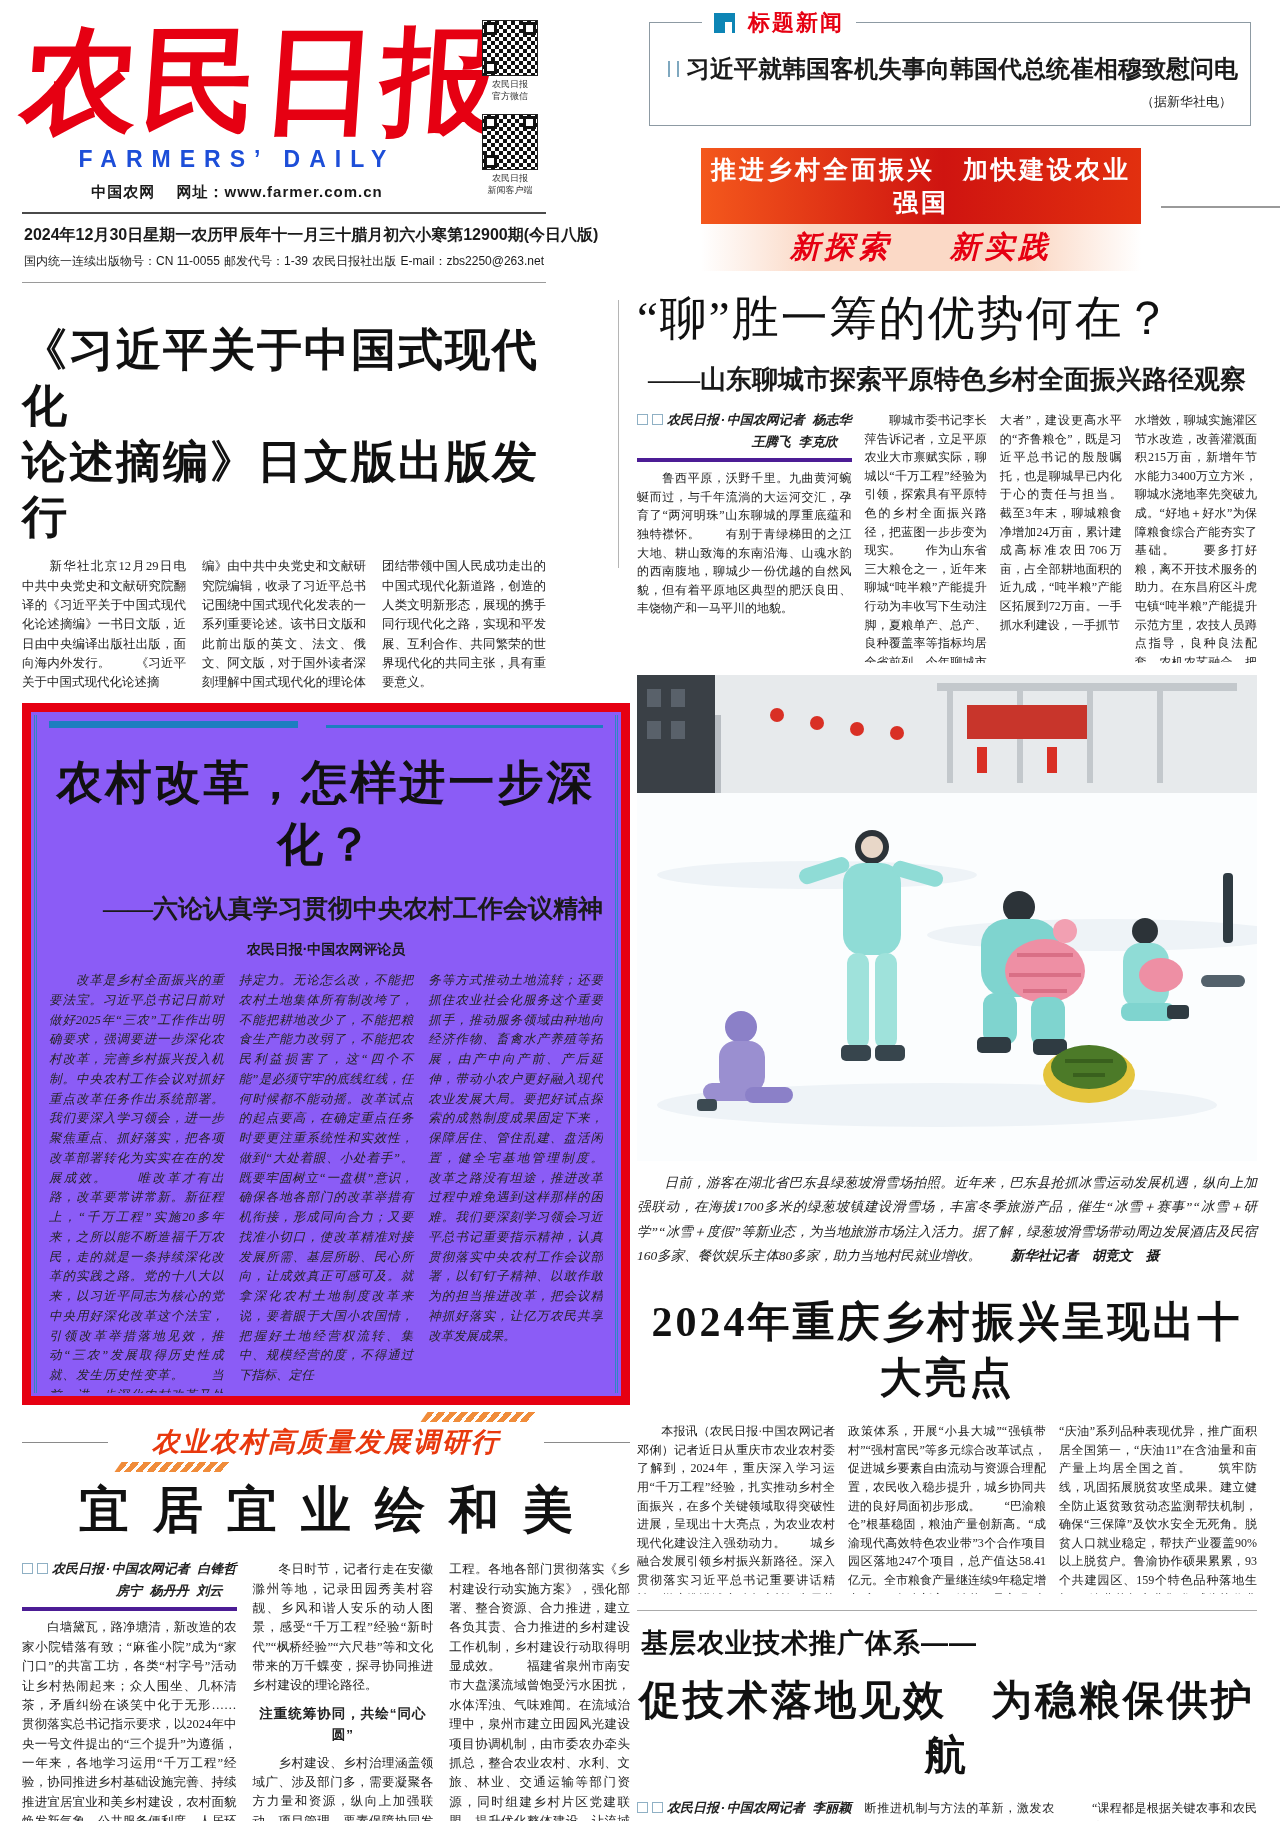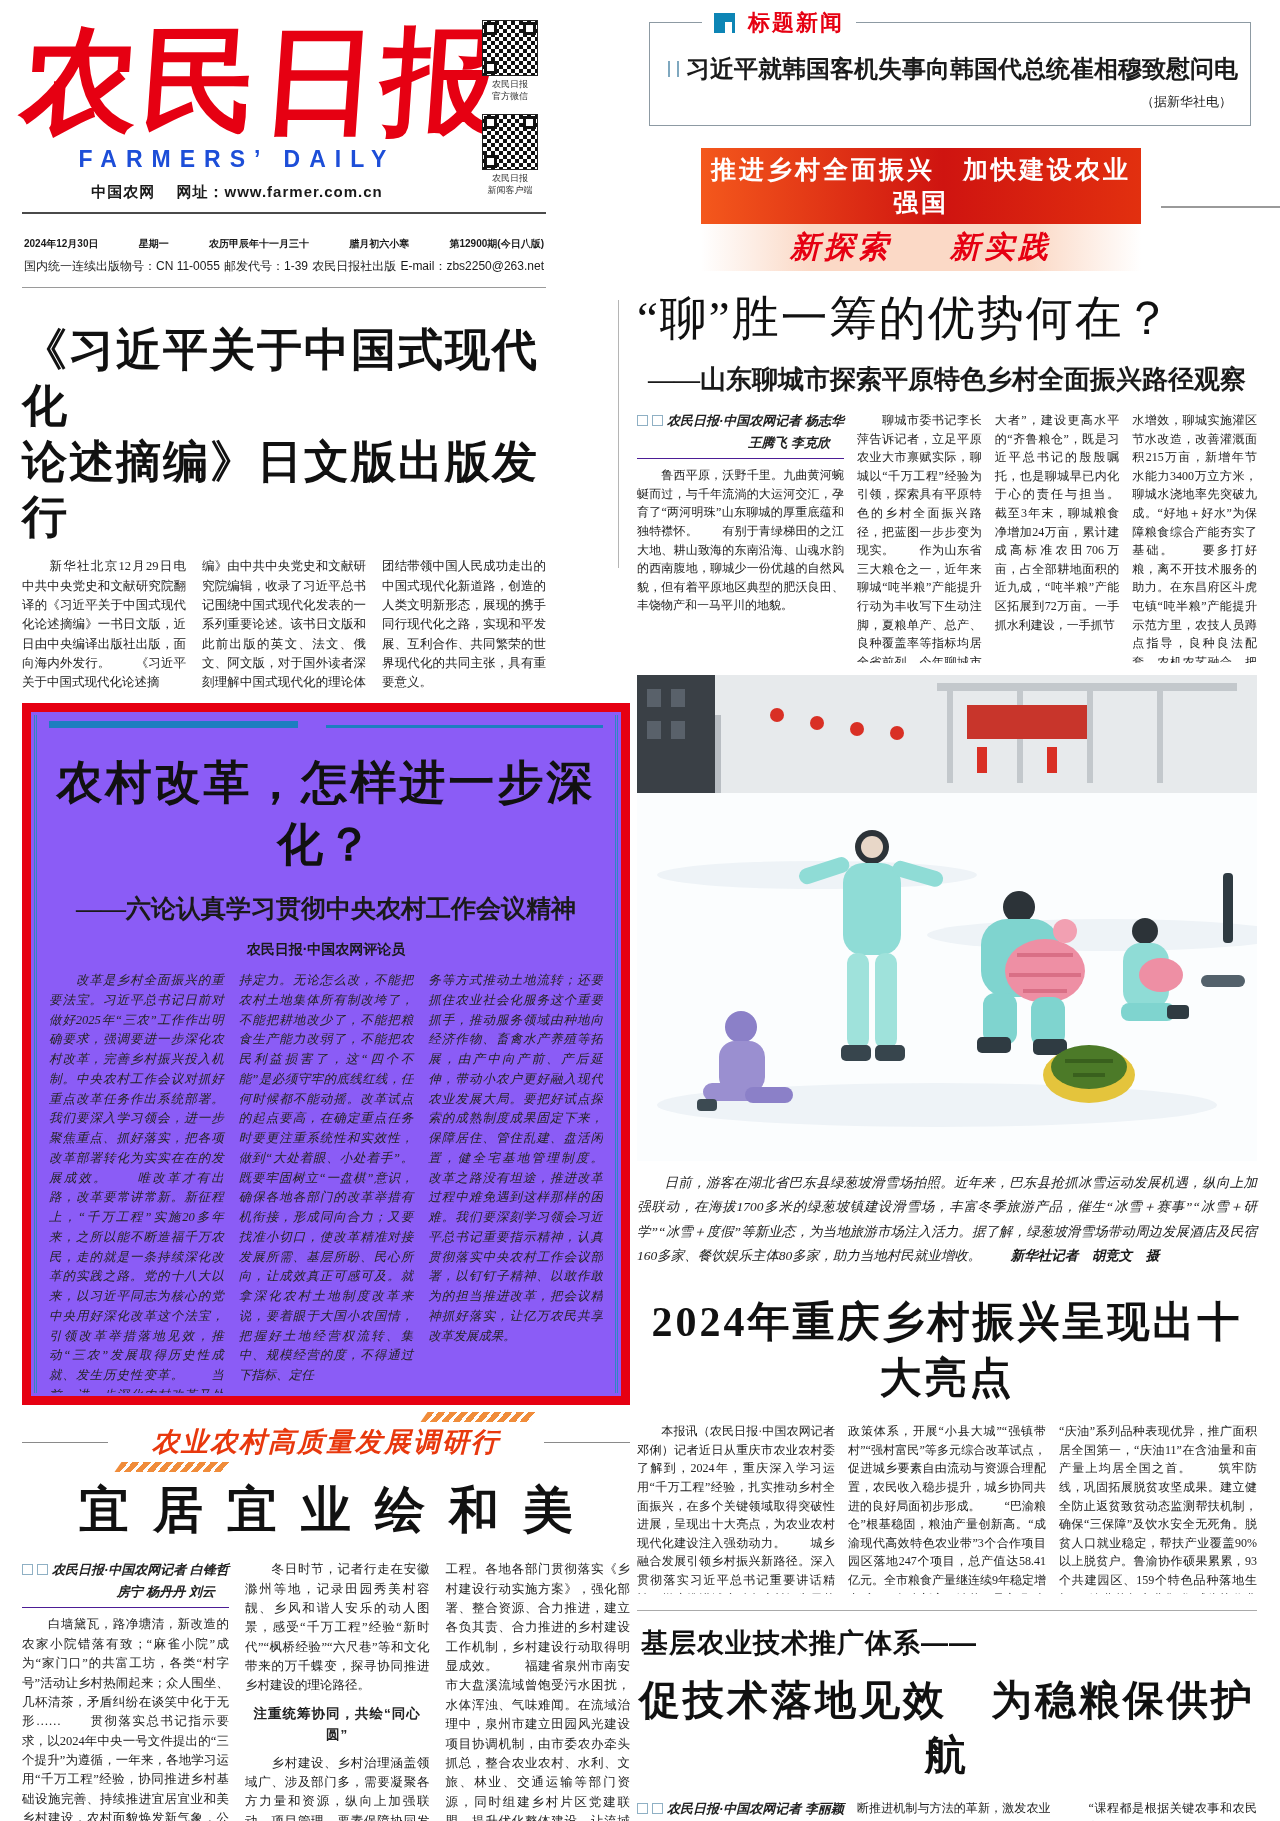--- a/index.html
+++ b/index.html
@@ -11,21 +11,21 @@
   .left{position:absolute;left:22px;top:6px;width:608px}
   .narrow{width:524px}
 
   .masthead{position:relative;height:300px}
   .logo{font-family:"DejaVu Serif",serif;font-weight:900;color:#e60012;font-size:116px;
         line-height:1.28;letter-spacing:4px;transform:skewX(-4deg);white-space:nowrap}
   .logo-en{font-size:23px;font-weight:bold;color:#1d4ed8;letter-spacing:9px;text-align:center;width:430px;margin-top:-8px}
   .site-row{width:430px;text-align:center;font-weight:bold;font-size:15px;margin-top:10px;letter-spacing:1px}
   .site-row span{margin:0 8px}
   .mast-rule{border-top:2px solid #4a4a4a;margin-top:10px}
-  .date-row{display:flex;justify-content:space-between;font-weight:bold;font-size:10px;padding:23px 2px 5px;white-space:nowrap}
+  .date-row{display:flex;justify-content:space-between;font-weight:bold;font-size:16px;padding:11px 2px 5px;white-space:nowrap}
   .pub-row{display:flex;justify-content:space-between;font-size:12px;padding:2px 2px 12px;border-bottom:1px solid #9a9a9a;white-space:nowrap}
 
   .qr-wrap{position:absolute;right:22px;top:14px;width:72px;display:flex;flex-direction:column;gap:12px}
   .qr-item{display:flex;flex-direction:column;align-items:center}
   .qr{position:relative;width:56px;height:56px;border:1px solid #222;
       background:repeating-conic-gradient(#111 0% 25%,#fff 0% 50%) 0 0/8px 8px}
   .qr i{position:absolute;width:13px;height:13px;border:3px solid #111;background:#fff}
   .qr .tl{left:1px;top:1px}.qr .tr{right:1px;top:1px}.qr .bl{left:1px;bottom:1px}
   .qr-cap{font-size:9px;line-height:1.3;text-align:center;margin-top:3px;color:#333}
   .qr-cap span{display:block}
@@ -37,39 +37,39 @@
 
   
   .redbox{margin-top:12px;border:9px solid #e60012;height:702px;background:#8b5cf6;padding:3px 3px}
   .rb-inner{height:100%;border-left:3px double #2f86c4;border-right:3px double #2f86c4;padding:6px 12px 0;overflow:hidden}
   .accent-top,.accent-bot{display:flex;justify-content:space-between;align-items:center}
   .bar-thick{height:7px;background:#1d7ec0}
   .bar-thin{height:3px;background:#1d7ec0}
   .accent-top .bar-thick{width:45%}
   .accent-top .bar-thin{width:50%;margin-top:4px}
   .rb-title{font-size:46px;font-weight:900;text-align:center;letter-spacing:3px;margin-top:24px;color:#111}
-  .rb-sub{font-family:"Liberation Serif",serif;font-size:25px;font-weight:600;text-align:center;margin-top:16px}
+  .rb-sub{font-family:"Liberation Serif",serif;font-size:25px;font-weight:600;text-align:right;margin-top:16px}
   .rb-by{font-size:14px;font-weight:bold;text-align:center;margin:16px 0 12px}
   .rb-cols{display:flex;gap:15px;height:432px;overflow:hidden}
   .rb-col{flex:1;font-family:"Liberation Serif",serif;font-style:italic;font-size:12.5px;line-height:1.58;text-align:justify;color:#242424}
 
   
   .survey{display:flex;align-items:center;gap:14px;margin-top:16px}
   .survey .line{flex:1;height:1px;background:#8a8a8a}
   .survey-badge{position:relative;padding:3px 30px;font-size:27px;font-weight:900;font-style:italic;
                 letter-spacing:2px;color:#e8380d;white-space:nowrap}
   .survey-badge::before{content:"";position:absolute;right:-4px;top:-9px;width:110px;height:10px;
                 background:repeating-linear-gradient(100deg,#f08c3a 0 7px,#fff 7px 11px);transform:skewX(-35deg)}
   .survey-badge::after{content:"";position:absolute;left:-4px;bottom:-9px;width:110px;height:10px;
                 background:repeating-linear-gradient(100deg,#f08c3a 0 7px,#fff 7px 11px);transform:skewX(-35deg)}
 
   .yj-title{font-family:"Liberation Serif",serif;font-size:50px;font-weight:700;text-align:center;
             letter-spacing:24px;padding-left:24px;margin-top:14px;color:#111}
-  .byline-blk{border-bottom:1px solid #4c1d95;padding-bottom:5px;margin-bottom:7px;
-              font-family:Liberation Sans, sans-serif;font-size:13px;font-style:italic}
+  .byline-blk{border-bottom:4px solid #4c1d95;padding-bottom:5px;margin-bottom:7px;
+              font-family:Liberation Mono, monospace;font-size:13px;font-style:italic}
   .byline-blk .l1{font-weight:bold;white-space:nowrap}
   .byline-blk .l2{text-align:right;font-weight:bold;padding-right:14px;margin-top:2px}
   .sq{display:inline-block;width:11px;height:11px;border:1px solid #8fb0c4;margin-right:4px;vertical-align:-1px;background:#fff}
   .colsY{height:388px;margin-top:16px}
   .subhead{font-family:"Liberation Sans",sans-serif;font-style:normal;font-weight:900;font-size:13.5px;
            text-align:center;margin:8px 0;letter-spacing:1px}
 
   
   .right{position:absolute;left:637px;top:16px;width:620px}
   .vrule{position:absolute;left:618px;top:300px;width:1px;height:268px;background:#b5b5b5}

